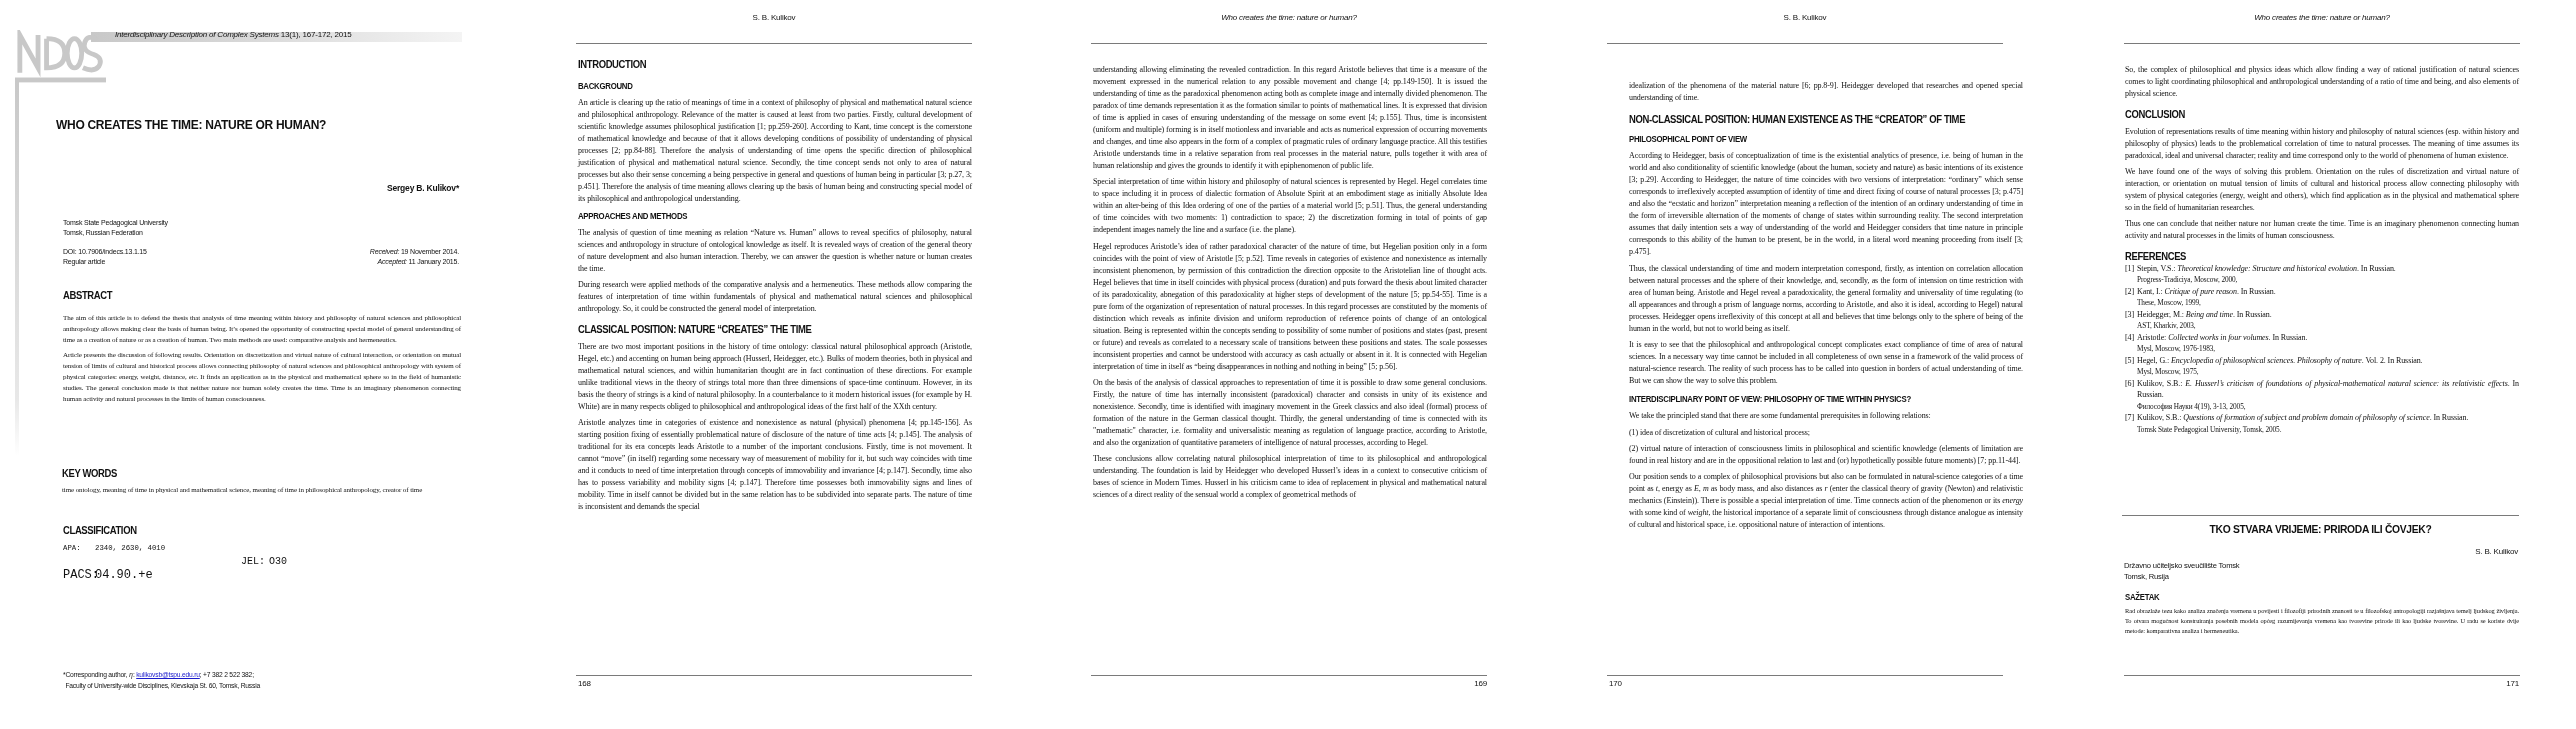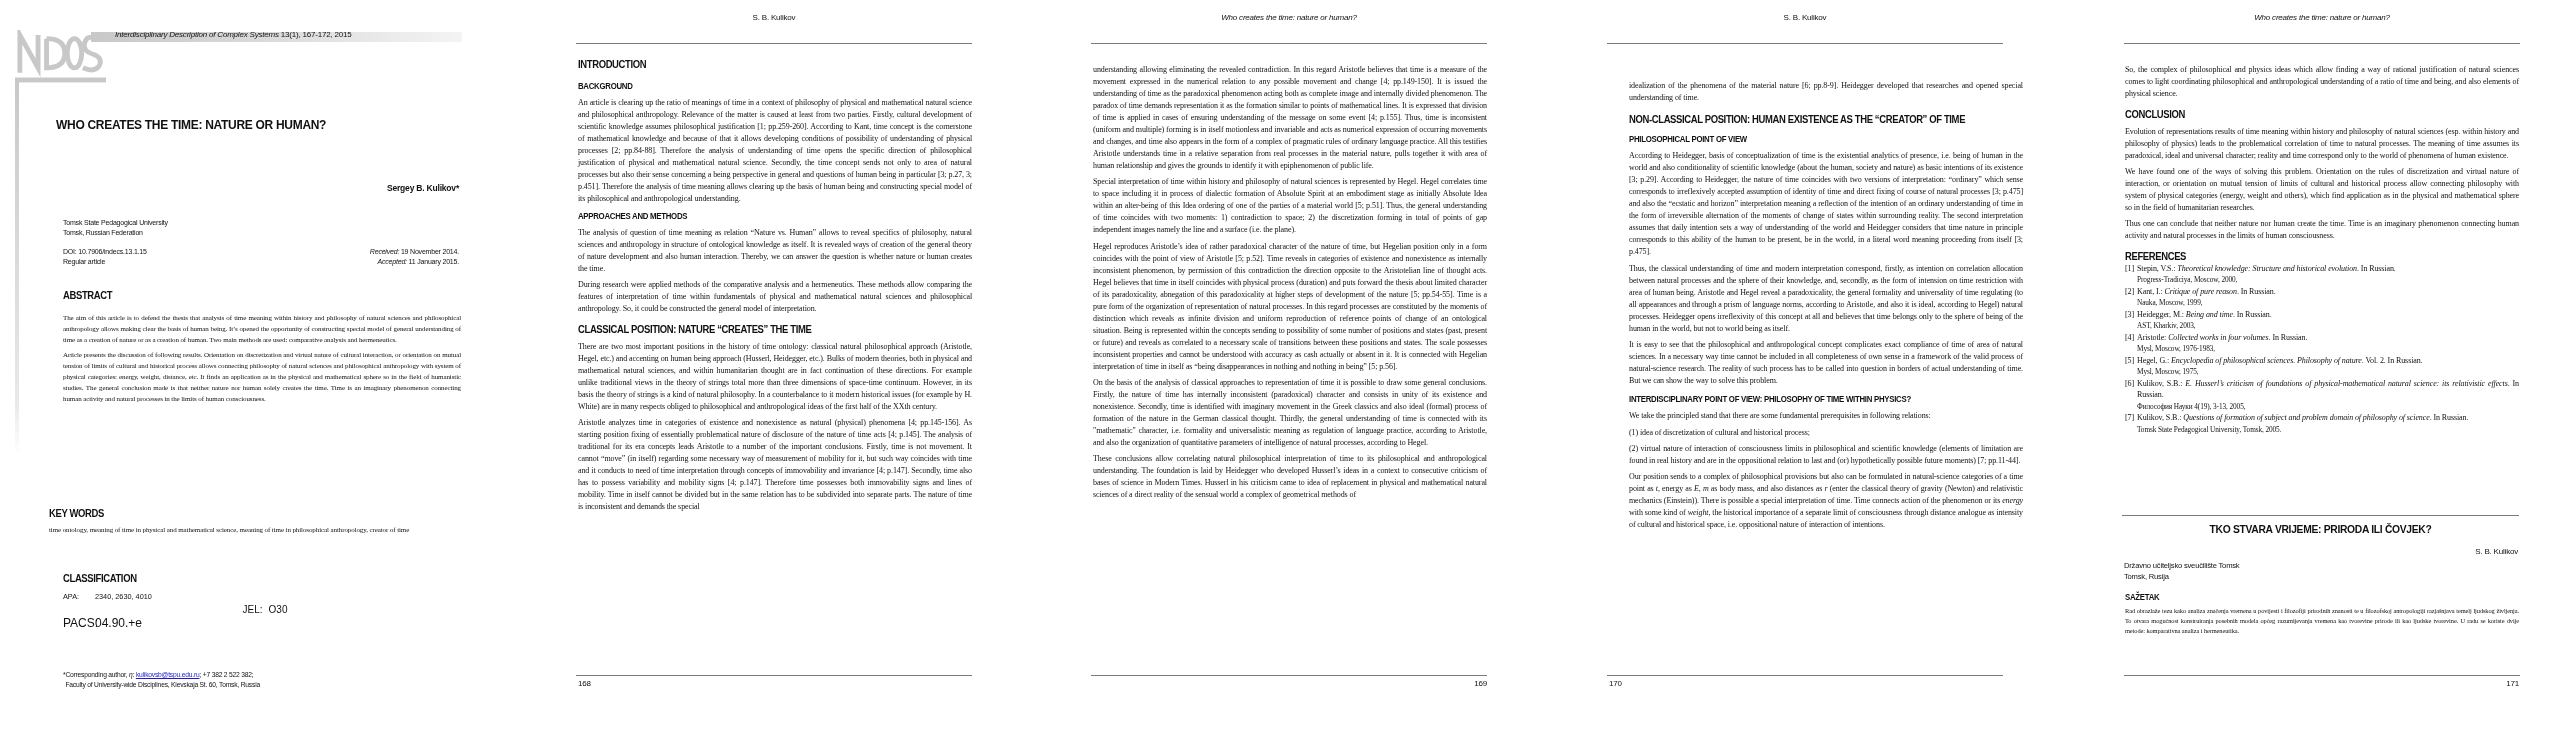--- a/index.html
+++ b/index.html
@@ -1,19 +1,19 @@
 <!DOCTYPE html>
 <html style="font-size:9.7px"><head>
 <meta charset="utf-8">
 <style>
   html, body { margin:0; padding:0; background:#ffffff; }
   body { width:2576px; height:729px; position:relative; overflow:hidden; color:#111; }
   .page { position:absolute; top:0; height:729px; width:515px; }
   .col { position:absolute; }
-  .serif { font-family:Liberation Sans, sans-serif; }
+  .serif { font-family:Liberation Mono, monospace; }
   .sans { font-family:"Liberation Sans","DejaVu Sans",sans-serif; }
   .p { font-family:"Liberation Serif",serif; font-size:8px; line-height:12px; text-align:justify; margin:0 0 4.3px 0; letter-spacing:-0.1px; }
   .p-small { font-family:"Liberation Serif",serif; font-size:7px; line-height:11px; text-align:justify; margin:0 0 3.6px 0; letter-spacing:-0.1px; }
   .h1 { font-family:"Liberation Sans",sans-serif; font-weight:bold; font-size:10.3px; margin:0; letter-spacing:-0.4px; transform:scaleX(0.92); transform-origin:left; white-space:nowrap; }
   .h2 { font-family:"Liberation Sans",sans-serif; font-weight:bold; font-size:8.5px; margin:0; letter-spacing:-0.3px; transform:scaleX(0.92); transform-origin:left; white-space:nowrap; }
   .run-head { position:absolute; top:13.4px; font-family:"Liberation Sans",sans-serif; font-size:8px; text-align:center; letter-spacing:-0.2px; }
   .rule { position:absolute; height:1.2px; background:#7a7a7a; }
   .pnum { position:absolute; font-family:"Liberation Sans",sans-serif; font-size:8px; letter-spacing:-0.2px; }
   .logo { position:absolute; left:14.6px; top:30px; }
   .journal-bar { position:absolute; left:91px; top:32px; width:371px; height:9.7px;
@@ -64,26 +64,26 @@
     <div><i>Received:</i> <span>19 November 2014.</span></div>
     <div><i>Accepted:</i> <span>11 January 2015.</span></div>
   </div>
 
   <div class="col" style="left:63px; top:290px; width:398px;">
     <div class="h1" style="margin-bottom:12px;">ABSTRACT</div>
     <p class="p-small">The aim of this article is to defend the thesis that analysis of time meaning within history and philosophy of natural sciences and philosophical anthropology allows making clear the basis of human being. It’s opened the opportunity of constructing special model of general understanding of time as a creation of nature or as a creation of human. Two main methods are used: comparative analysis and hermeneutics.</p>
     <p class="p-small">Article presents the discussion of following results. Orientation on discretization and virtual nature of cultural interaction, or orientation on mutual tension of limits of cultural and historical process allows connecting philosophy of natural sciences and philosophical anthropology with system of physical categories: energy, weight, distance, etc. It finds an application as in the physical and mathematical sphere so in the field of humanistic studies. The general conclusion made is that neither nature nor human solely creates the time. Time is an imaginary phenomenon connecting human activity and natural processes in the limits of human consciousness.</p>
   </div>
 
-  <div class="col" style="left:49px; top:468px; width:398px;margin-top:40px;">
+  <div class="col" style="left:62px; top:468px; width:398px;">
     <div class="h1" style="margin-bottom:6px;">KEY WORDS</div>
     <p class="p-small">time ontology, meaning of time in physical and mathematical science, meaning of time in philosophical anthropology, creator of time</p>
   </div>
 
-  <div class="col" style="left:63px; top:525px; width:398px;margin-top:48px;">
+  <div class="col" style="left:63px; top:525px; width:398px;">
     <div class="h1" style="margin-bottom:6px;">CLASSIFICATION</div>
     <div class="serif" style="font-size:7.3px; line-height:13.4px;">
       <span style="display:inline-block;width:32px;">APA:</span><span>2340, 2630, 4010</span>
     </div>
     <div class="serif" style="font-size:10px; line-height:13.4px;text-align:center;">
       <span style="display:inline-block;width:32px;">JEL:</span><span>O30</span>
     </div>
     <div class="serif" style="font-size:12px; line-height:13.4px;">
       <span style="display:inline-block;width:32px;">PACS:</span><span>04.90.+e</span>
     </div>
@@ -167,21 +167,21 @@
     <p class="p">Thus one can conclude that neither nature nor human create the time. Time is an imaginary phenomenon connecting human activity and natural processes in the limits of human consciousness.</p>
     <div class="h1" style="margin:8.5px 0 1.2px;">REFERENCES</div>
 
     <div>
       <div class="ref">
           <span class="n">[1]</span>
           <span class="b"><span>Stepin, V.S.: </span><i>Theoretical knowledge: Structure and historical evolution</i><span>. In Russian.</span><br><span class="pub">Progress-Tradiciya, Moscow, 2000,</span></span>
         </div>
       <div class="ref">
           <span class="n">[2]</span>
-          <span class="b"><span>Kant, I.: </span><i>Critique of pure reason</i><span>. In Russian.</span><br><span class="pub">Nauka, Moscow, 1999,</span></span>
+          <span class="b"><span>Kant, I.: </span><i>Critique of pure reason</i><span>. In Russian.</span><br><span class="pub">These, Moscow, 1999,</span></span>
         </div>
       <div class="ref">
           <span class="n">[3]</span>
           <span class="b"><span>Heidegger, M.: </span><i>Being and time</i><span>. In Russian.</span><br><span class="pub">AST, Kharkiv, 2003,</span></span>
         </div>
       <div class="ref">
           <span class="n">[4]</span>
           <span class="b"><span>Aristotle: </span><i>Collected works in four volumes</i><span>. In Russian.</span><br><span class="pub">Mysl, Moscow, 1976-1983,</span></span>
         </div>
       <div class="ref">

